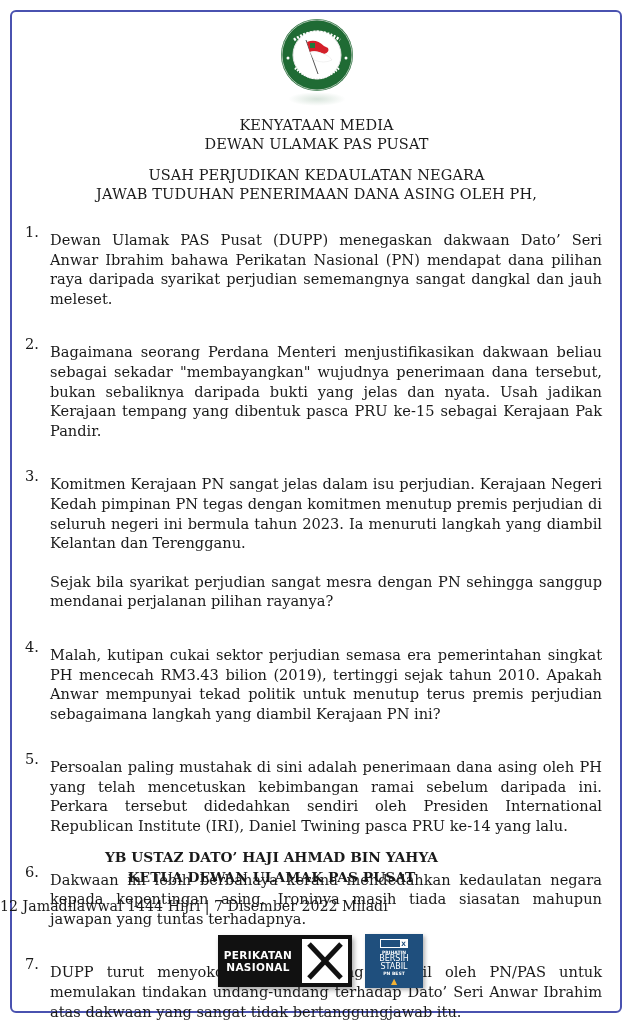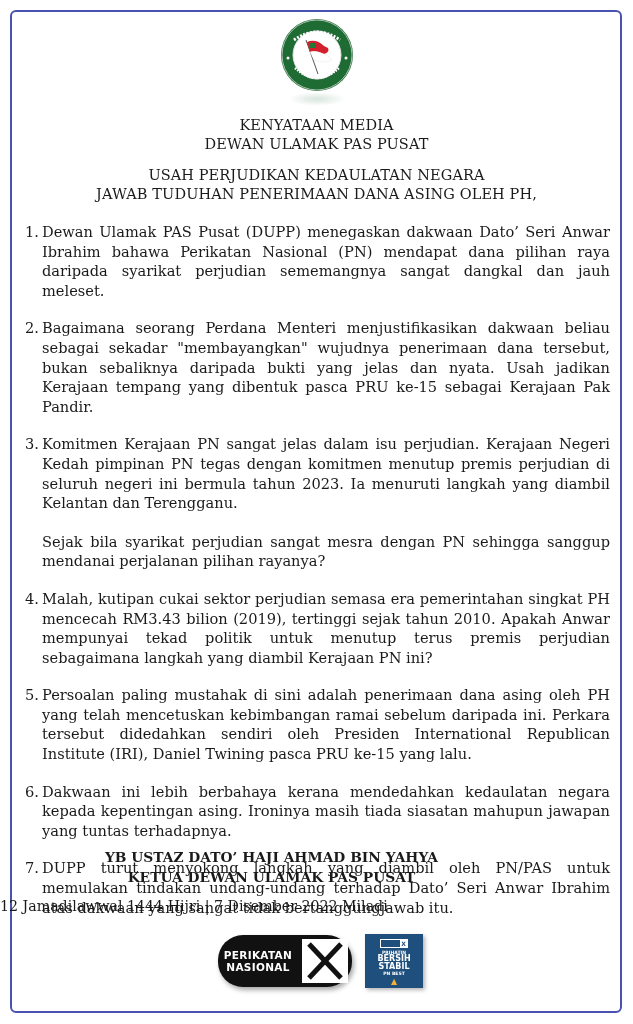--- a/index.html
+++ b/index.html
@@ -12,40 +12,40 @@
            border-radius: 50%; background: radial-gradient(ellipse at center, rgba(40,110,60,0.18), rgba(255,255,255,0) 70%); }
   .heading { position: absolute; left: 0; width: 633px; text-align: center;
              font-weight: normal; font-size: 14.5px; line-height: 19px; letter-spacing: 0.1px; }
   .h1 { top: 116px; }
   .h2 { top: 166px; }
   .body { position: absolute; left: 25px; top: 222px; width: 585px;
           font-size: 14.6px; line-height: 19.6px; }
   .item { display: flex; margin-bottom: 18px; }
   .num { width: 17px; flex: 0 0 17px; }
   .txt { flex: 1; text-align: justify; }
-  .txt p { margin: 0; }
+  .txt p { margin: 8px; }
   .txt p + p { margin-top: 19px; }
   .sig { position: absolute; left: 0; width: 543px; text-align: center;
          font-weight: bold; font-size: 13.8px; line-height: 20px; top: 847px; }
   .date { position: absolute; left: 0; width: 633px; 
           font-size: 14.2px; top: 897px; line-height: 18px; }
   .pn-logo { position: absolute; left: 218px; top: 935px; width: 134px; height: 52px;
              background: #111; box-shadow: 2px 3px 5px rgba(0,0,0,0.35);
-             display: flex; align-items: center; border-radius: 25px; }
+             display: flex; align-items: center; }
   .pn-text { width: 80px; color: #fff; font-family: "DejaVu Sans", sans-serif;
              font-weight: bold; font-size: 10.5px; line-height: 12px; text-align: center; letter-spacing: 0.3px; }
   .pn-box { width: 46px; height: 44px; background: #fff; margin-left: 4px; position: relative; }
   .badge { position: absolute; left: 365px; top: 934px; width: 58px; height: 54px;
            background: #1f4f7d; box-shadow: 2px 2px 4px rgba(0,0,0,0.3); color: #fff;
            font-family: "DejaVu Sans", sans-serif; text-align: center; }
   .badge .mini { margin: 5px auto 2px; width: 26px; height: 7px; border: 1px solid #fff;
                  display: flex; align-items: center; justify-content: flex-end; font-size: 6px; line-height: 7px; }
   .badge .mini span { background:#fff; color:#1f4f7d; width:7px; height:7px; display:block; font-weight:bold; }
   .badge .l1 { font-size: 4.5px; line-height: 5px; font-weight: bold; }
-  .badge .l2 { font-size: 8px; line-height: 8px; font-weight: bold; }
+  .badge .l2 { font-size: 8px; line-height: 8px; font-weight: normal; }
   .badge .l3 { font-size: 4.5px; line-height: 6px; font-weight: bold; }
   .badge .thumb { font-size: 8px; line-height: 9px; color: #f2b134; }
 </style>
 </head>
 <body>
 
 <div class="frame"></div>
 
 <svg class="logo" viewBox="0 0 74 74">
   <circle cx="37" cy="37" r="36" fill="#1f6b34"></circle>
@@ -94,21 +94,21 @@
   </div>
   <div class="item">
     <span class="num">4.</span>
     <div class="txt">
         <p>Malah, kutipan cukai sektor perjudian semasa era pemerintahan singkat PH mencecah RM3.43 bilion (2019), tertinggi sejak tahun 2010. Apakah Anwar mempunyai tekad politik untuk menutup terus premis perjudian sebagaimana langkah yang diambil Kerajaan PN ini?</p>
       </div>
   </div>
   <div class="item">
     <span class="num">5.</span>
     <div class="txt">
-        <p>Persoalan paling mustahak di sini adalah penerimaan dana asing oleh PH yang telah mencetuskan kebimbangan ramai sebelum daripada ini. Perkara tersebut didedahkan sendiri oleh Presiden International Republican Institute (IRI), Daniel Twining pasca PRU ke-15 yang lalu.</p>
+        <p>Persoalan paling mustahak di sini adalah penerimaan dana asing oleh PH yang telah mencetuskan kebimbangan ramai sebelum daripada ini. Perkara tersebut didedahkan sendiri oleh Presiden International Republican Institute (IRI), Daniel Twining pasca PRU ke-14 yang lalu.</p>
       </div>
   </div>
   <div class="item">
     <span class="num">6.</span>
     <div class="txt">
         <p>Dakwaan ini lebih berbahaya kerana mendedahkan kedaulatan negara kepada kepentingan asing. Ironinya masih tiada siasatan mahupun jawapan yang tuntas terhadapnya.</p>
       </div>
   </div>
   <div class="item">
     <span class="num">7.</span>

